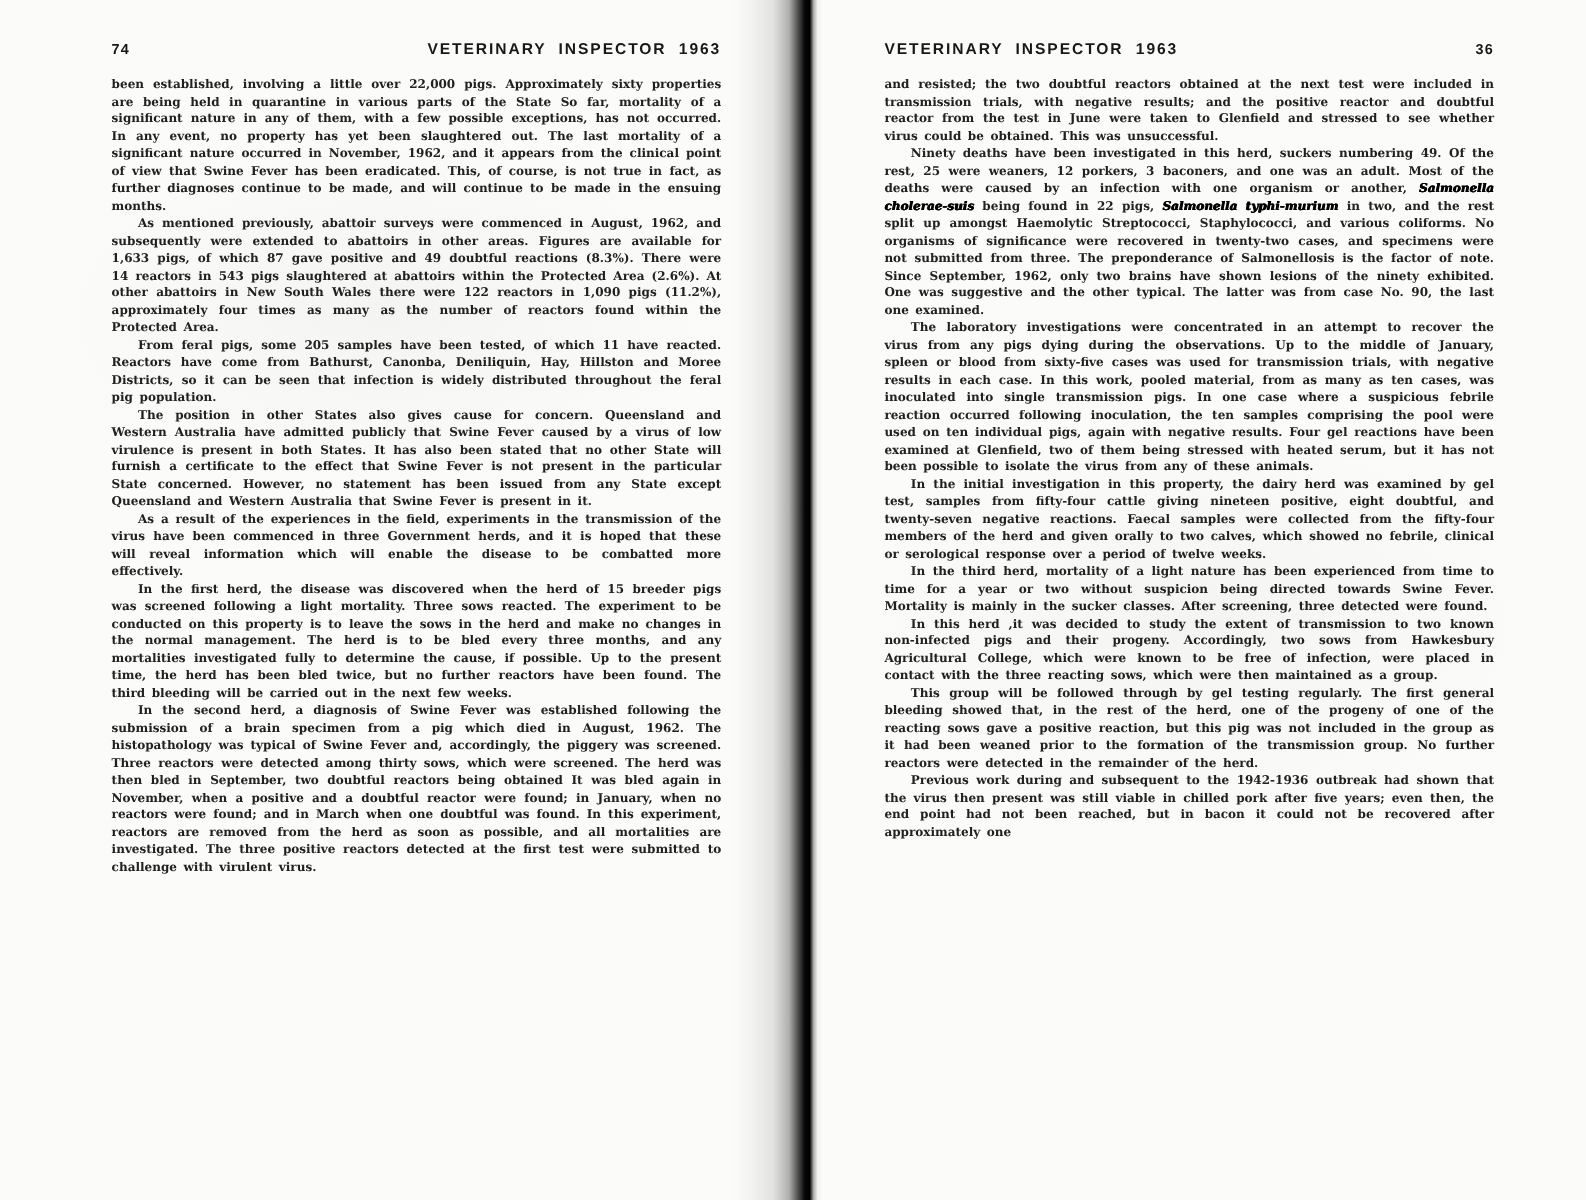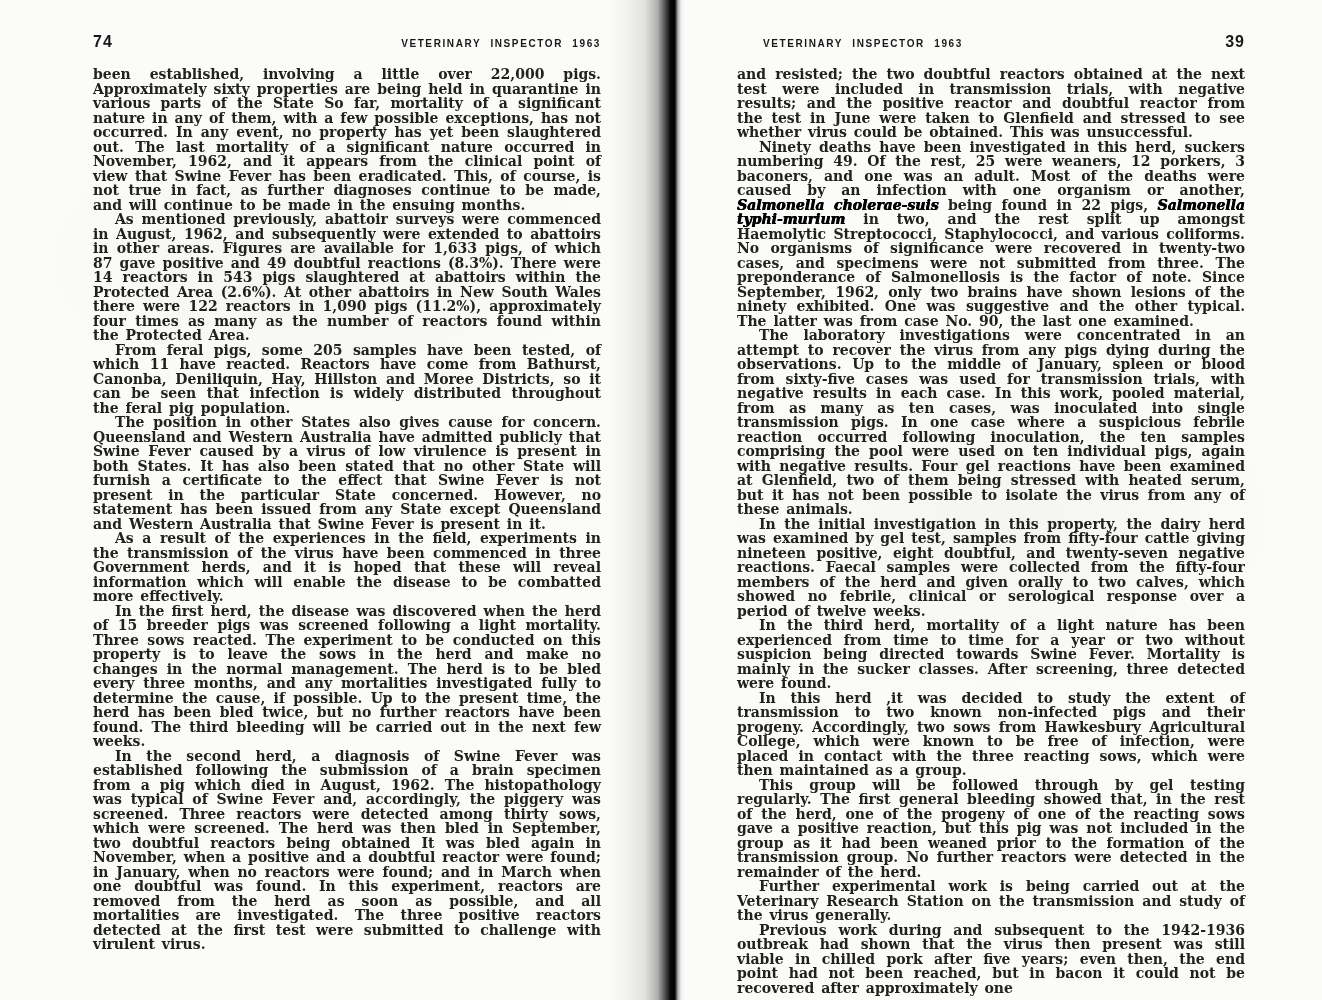--- a/index.html
+++ b/index.html
@@ -46,32 +46,31 @@
   .page-header {
     display: flex;
     justify-content: space-between;
     align-items: baseline;
     font-family: "Liberation Sans", sans-serif;
     font-weight: bold;
     color: #181818;
     margin-bottom: 16px;
   }
   .running-title {
-    font-size: 10px;
+    font-size: 13px;
     letter-spacing: 1.6px;
     word-spacing: 5px;
-    margin-left: 26px;
   }
   .page-num {
-    font-size: 16px;
+    font-size: 12px;
     letter-spacing: 1px;
   }
   .page-body {
     color: #212120;
-    font-size: 14px;
+    font-size: 10px;
     line-height: 14.5px;
     font-weight: bold;
     text-align: justify;
     word-spacing: 2px;
   }
   .para { margin: 0; }
   .para.indent { text-indent: 22px; }
   .xbold {
     color: #000;
     text-shadow: 0.45px 0 0 #000, -0.2px 0 0 #000;
@@ -97,28 +96,27 @@
         <p class="para indent"><span>In the first herd, the disease was discovered when the herd of 15 breeder pigs was screened following a light mortality.  Three sows reacted.  The experiment to be conducted on this property is to leave the sows in the herd and make no changes in the normal management.  The herd is to be bled every three months, and any mortalities investigated fully to determine the cause, if possible.  Up to the present time, the herd has been bled twice, but no further reactors have been found.  The third bleeding will be carried out in the next few weeks.</span></p>
         <p class="para indent"><span>In the second herd, a diagnosis of Swine Fever was established following the submission of a brain specimen from a pig which died in August, 1962.  The histopathology was typical of Swine Fever and, accordingly, the piggery was screened.  Three reactors were detected among thirty sows, which were screened.  The herd was then bled in September, two doubtful reactors being obtained It was bled again in November, when a positive and a doubtful reactor were found; in January, when no reactors were found; and in March when one doubtful was found.  In this experiment, reactors are removed from the herd as soon as possible, and all mortalities are investigated.  The three positive reactors detected at the first test were submitted to challenge with virulent virus.</span></p>
       </div>
   </div>
 
   <div class="gutter"></div>
 
   <div class="page page-right">
     <div class="page-header">
       <span class="running-title">VETERINARY INSPECTOR 1963</span>
-      <span class="page-num">39</span>
+      <span class="page-num">36</span>
     </div>
     <div class="page-body">
         <p class="para"><span>and resisted; the two doubtful reactors obtained at the next test were included in transmission trials, with negative results; and the positive reactor and doubtful reactor from the test in June were taken to Glenfield and stressed to see whether virus could be obtained.  This was unsuccessful.</span></p>
         <p class="para indent"><span>Ninety deaths have been investigated in this herd, suckers numbering 49.  Of the rest, 25 were weaners, 12 porkers, 3 baconers, and one was an adult.  Most of the deaths were caused by an infection with one organism or another, </span><span class="xbold">Salmonella cholerae-suis</span><span> being found in 22 pigs, </span><span class="xbold">Salmonella typhi-murium</span><span> in two, and the rest split up amongst Haemolytic Streptococci, Staphylococci, and various coliforms.  No organisms of significance were recovered in twenty-two cases, and specimens were not submitted from three. The preponderance of Salmonellosis is the factor of note.  Since September, 1962, only two brains have shown lesions of the ninety exhibited.  One was suggestive and the other typical.  The latter was from case No. 90, the last one examined.</span></p>
         <p class="para indent"><span>The laboratory investigations were concentrated in an attempt to recover the virus from any pigs dying during the observations. Up to the middle of January, spleen or blood from sixty-five cases was used for transmission trials, with negative results in each case.  In this work, pooled material, from as many as ten cases, was inoculated into single transmission pigs.  In one case where a suspicious febrile reaction occurred following inoculation, the ten samples comprising the pool were used on ten individual pigs, again with negative results.  Four gel reactions have been examined at Glenfield, two of them being stressed with heated serum, but it has not been possible to isolate the virus from any of these animals.</span></p>
         <p class="para indent"><span>In the initial investigation in this property, the dairy herd was examined by gel test, samples from fifty-four cattle giving nineteen positive, eight doubtful, and twenty-seven negative reactions. Faecal samples were collected from the fifty-four members of the herd and given orally to two calves, which showed no febrile, clinical or serological response over a period of twelve weeks.</span></p>
         <p class="para indent"><span>In the third herd, mortality of a light nature has been experienced from time to time for a year or two without suspicion being directed towards Swine Fever.  Mortality is mainly in the sucker classes.  After screening, three detected were found.</span></p>
         <p class="para indent"><span>In this herd ,it was decided to study the extent of transmission to two known non-infected pigs and their progeny.  Accordingly, two sows from Hawkesbury Agricultural College, which were known to be free of infection, were placed in contact with the three reacting sows, which were then maintained as a group.</span></p>
         <p class="para indent"><span>This group will be followed through by gel testing regularly. The first general bleeding showed that, in the rest of the herd, one of the progeny of one of the reacting sows gave a positive reaction, but this pig was not included in the group as it had been weaned prior to the formation of the transmission group.  No further reactors were detected in the remainder of the herd.</span></p>
-        <p class="para indent"><span>Further experimental work is being carried out at the Veterinary Research Station on the transmission and study of the virus generally.</span></p>
         <p class="para indent"><span>Previous work during and subsequent to the 1942-1936 outbreak had shown that the virus then present was still viable in chilled pork after five years; even then, the end point had not been reached, but in bacon it could not be recovered after approximately one</span></p>
       </div>
   </div>
 
 </div>
 
 </body></html>

